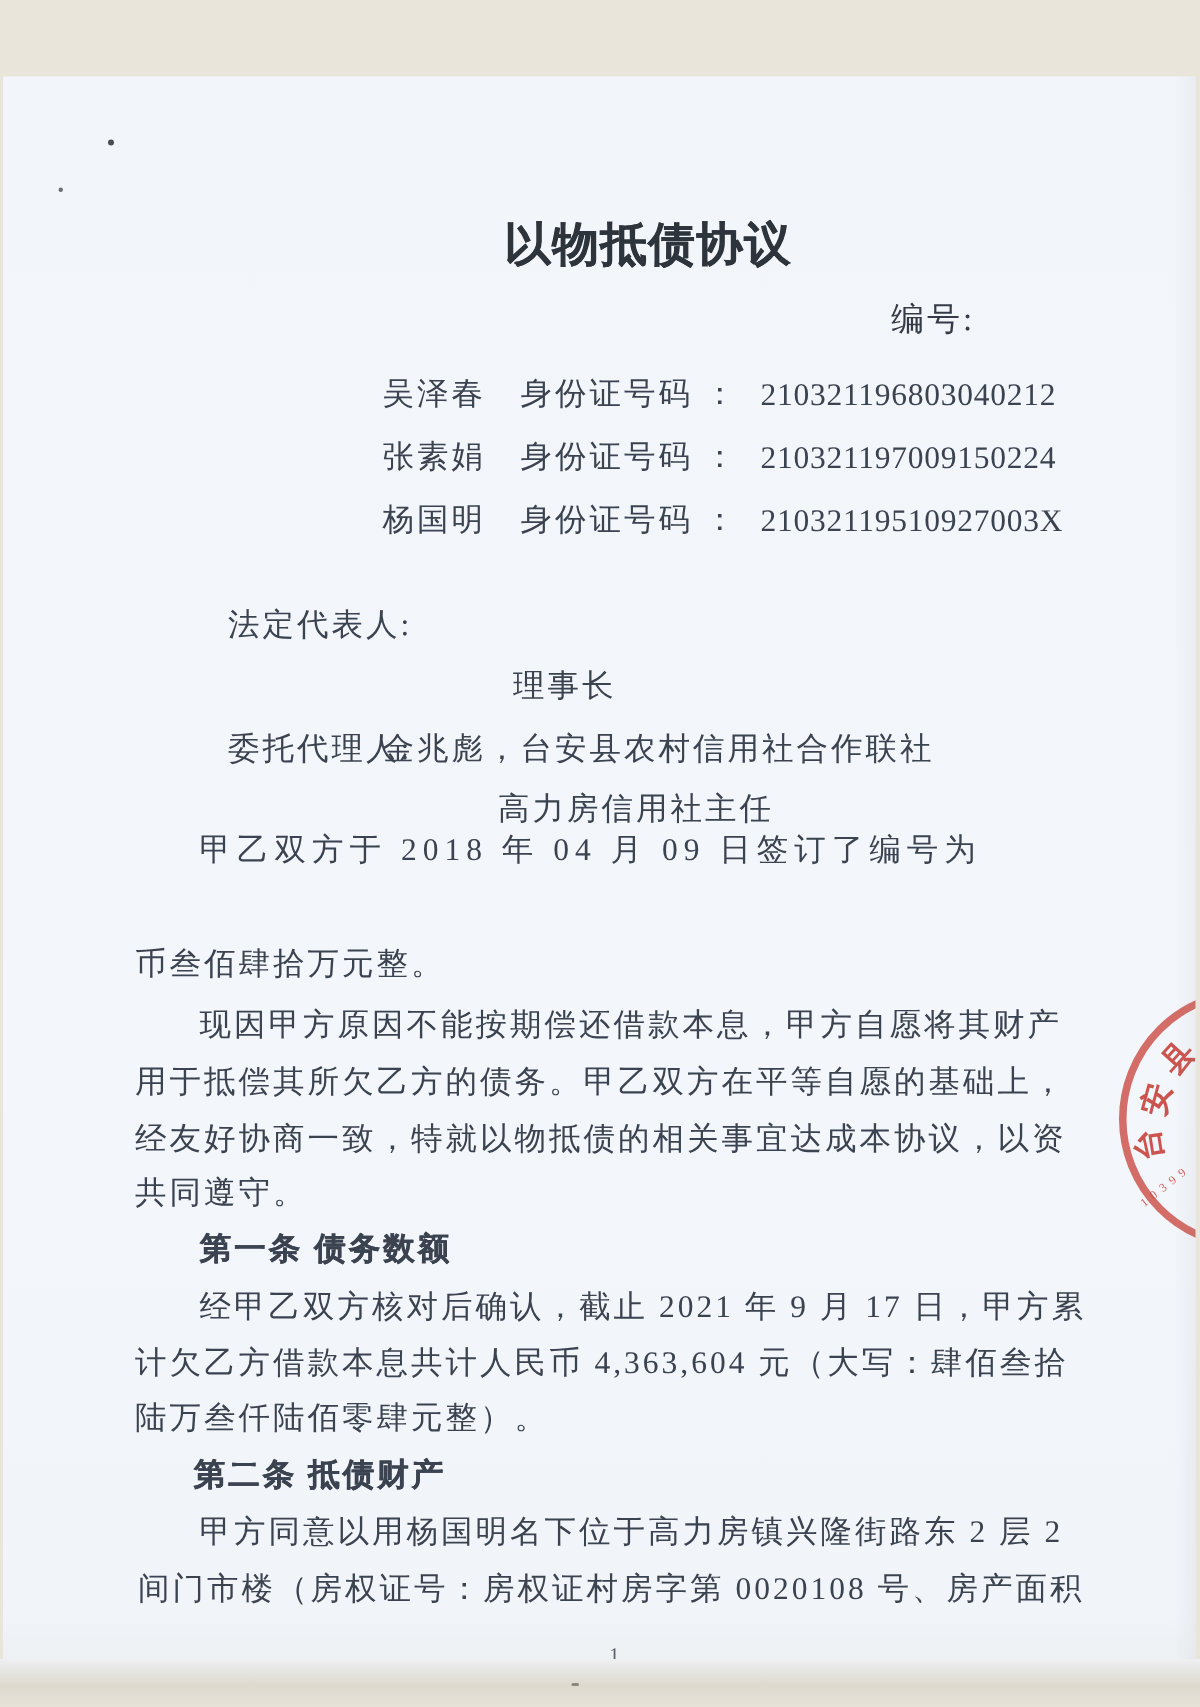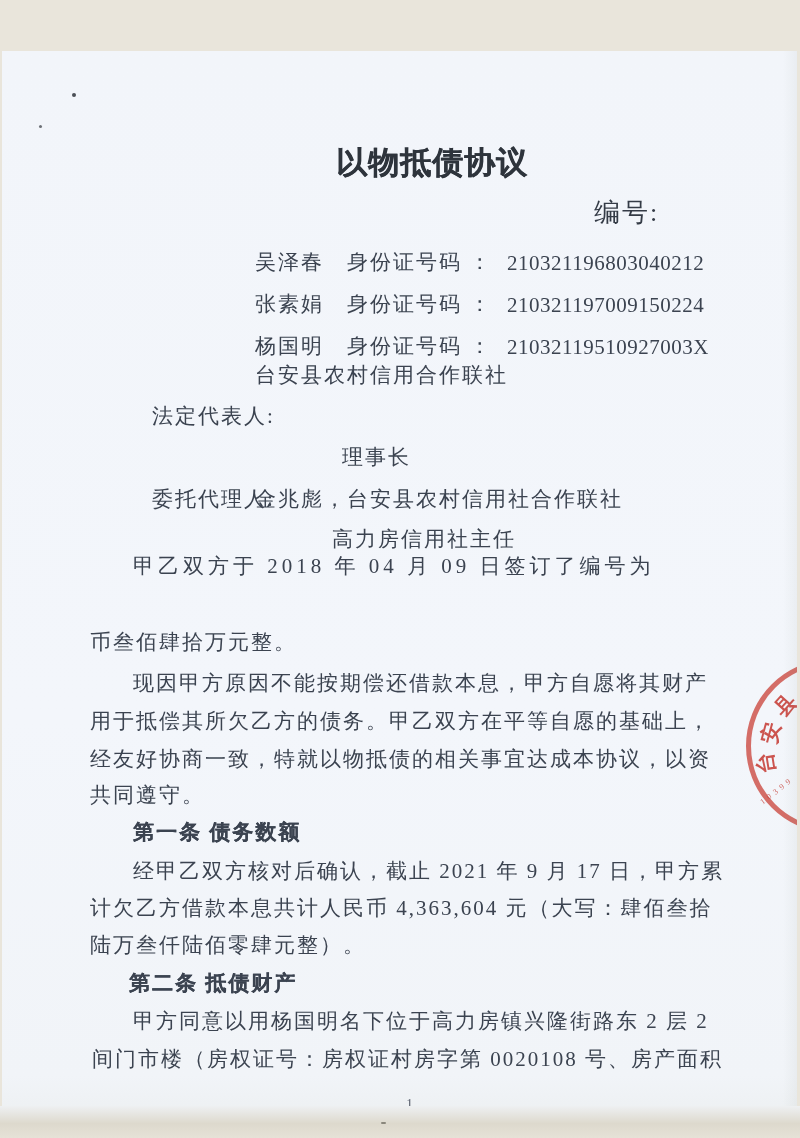--- a/index.html
+++ b/index.html
@@ -30,21 +30,21 @@
     position:absolute;
     font-size:21px;color:#3b4350;
     letter-spacing:2px;white-space:pre;line-height:24px;
   }
   .num{letter-spacing:0.5px;}
   .title{
     font-size:31px;font-weight:bold;color:#2e343c;
     letter-spacing:1px;text-shadow:0.4px 0 0 currentColor;
   }
   .bold{font-weight:bold;text-shadow:0.35px 0 0 currentColor;}
-  .serial{font-size:26px;color:#343b46;}
+  .serial{font-size:22px;color:#343b46;}
   .spread{letter-spacing:4px;text-align:center;}
   .pageno{font-size:14px;color:#5c6370;letter-spacing:0;}
   
   .seal{
     position:absolute;left:744px;top:608px;width:174px;height:174px;
     border:5px solid rgba(203,70,62,0.78);border-radius:50%;
     box-sizing:border-box;
   }
   .seal-char{
     position:absolute;font-size:21px;color:rgba(198,62,55,0.88);
@@ -78,21 +78,20 @@
     <div class="line num" style="left:505px;top:200px;">210321196803040212</div>
 
     <div class="line" style="left:253px;top:241px;">张素娟</div>
     <div class="line" style="left:345px;top:241px;">身份证号码 ：</div>
     <div class="line num" style="left:505px;top:242px;">210321197009150224</div>
 
     <div class="line" style="left:253px;top:283px;">杨国明</div>
     <div class="line" style="left:345px;top:283px;">身份证号码 ：</div>
     <div class="line num" style="left:505px;top:284px;">21032119510927003X</div>
 
-    <div class="line" style="left:253px;top:312px;">台安县农村信用合作联社</div>
 
     <div class="line" style="left:150px;top:353px;">法定代表人:</div>
     <div class="line" style="left:340px;top:394px;">理事长</div>
 
     <div class="line" style="left:150px;top:436px;">委托代理人:</div>
     <div class="line" style="left:253px;top:436px;">金兆彪，台安县农村信用社合作联社</div>
     <div class="line" style="left:330px;top:476px;">高力房信用社主任</div>
 
     <div class="line spread" style="left:131px;top:503px;">甲乙双方于 2018 年 04 月 09 日签订了编号为</div>
     <div class="line" style="left:88px;top:579px;">币叁佰肆拾万元整。</div>

